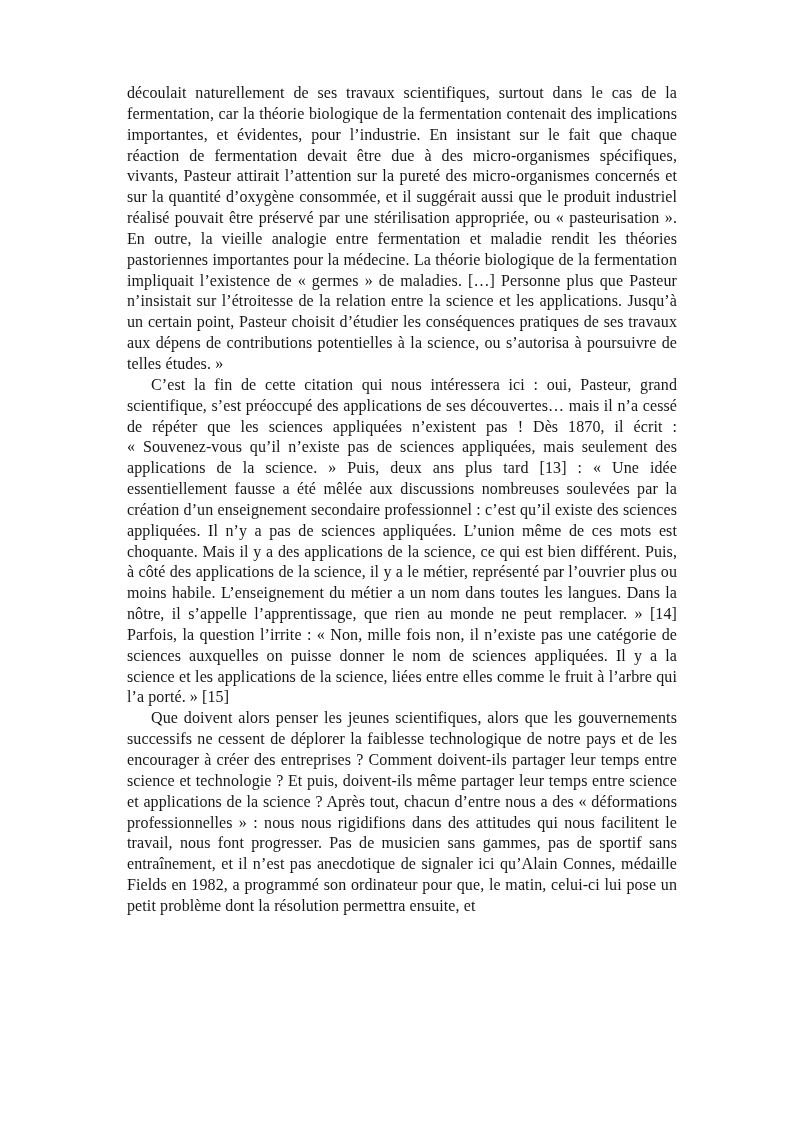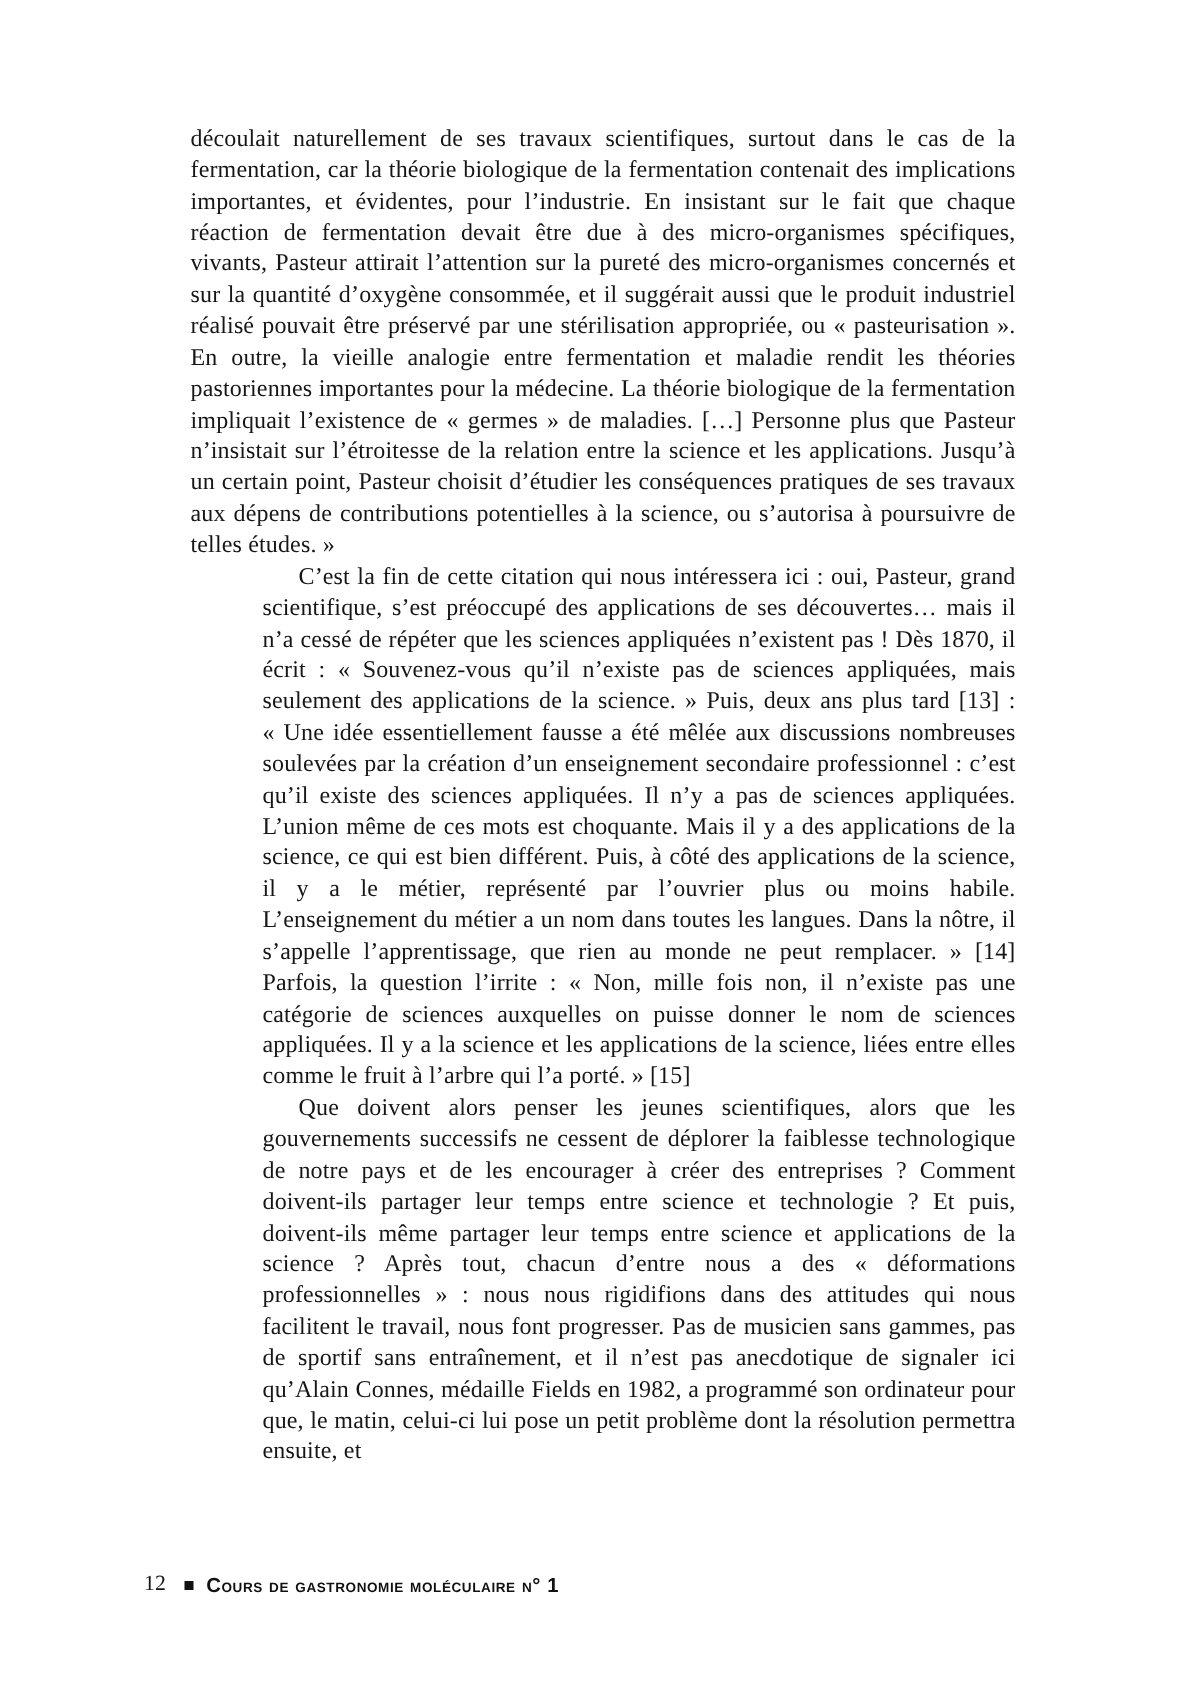--- a/index.html
+++ b/index.html
@@ -28,21 +28,20 @@
       text-align: justify;
       letter-spacing: 0.1px;
       hyphens: none;
     }
     .text-block p {
       margin: 0;
       padding: 0;
     }
     .text-block p.indent {
       text-indent: 24px;
-      margin-left: 48px;
     }
     .footer {
       position: absolute;
       left: 96px;
       top: 1048px;
       height: 16px;
       display: flex;
       align-items: center;
     }
     .page-num {
@@ -71,19 +70,14 @@
 <body>
 
 <div class="page">
 
   <main class="text-block">
     <p>découlait naturellement de ses travaux scientifiques, surtout dans le cas de la fermentation, car la théorie biologique de la fermentation contenait des implications importantes, et évidentes, pour l’industrie. En insistant sur le fait que chaque réaction de fermentation devait être due à des micro-organismes spécifiques, vivants, Pasteur attirait l’attention sur la pureté des micro-organismes concernés et sur la quantité d’oxygène consommée, et il suggérait aussi que le produit industriel réalisé pouvait être préservé par une stérilisation appropriée, ou «&nbsp;pasteurisation&nbsp;». En outre, la vieille analogie entre fermentation et maladie rendit les théories pastoriennes importantes pour la médecine. La théorie biologique de la fermentation impliquait l’existence de «&nbsp;germes&nbsp;» de maladies. […] Personne plus que Pasteur n’insistait sur l’étroitesse de la relation entre la science et les applications. Jusqu’à un certain point, Pasteur choisit d’étudier les conséquences pratiques de ses travaux aux dépens de contributions potentielles à la science, ou s’autorisa à poursuivre de telles études.&nbsp;»</p>
     <p class="indent">C’est la fin de cette citation qui nous intéressera ici&nbsp;: oui, Pasteur, grand scientifique, s’est préoccupé des applications de ses découvertes… mais il n’a cessé de répéter que les sciences appliquées n’existent pas&nbsp;! Dès 1870, il écrit&nbsp;: «&nbsp;Souvenez-vous qu’il n’existe pas de sciences appliquées, mais seulement des applications de la science.&nbsp;» Puis, deux ans plus tard [13]&nbsp;: «&nbsp;Une idée essentiellement fausse a été mêlée aux discussions nombreuses soulevées par la création d’un enseignement secondaire professionnel&nbsp;: c’est qu’il existe des sciences appliquées. Il n’y a pas de sciences appliquées. L’union même de ces mots est choquante. Mais il y a des applications de la science, ce qui est bien différent. Puis, à côté des applications de la science, il y a le métier, représenté par l’ouvrier plus ou moins habile. L’enseignement du métier a un nom dans toutes les langues. Dans la nôtre, il s’appelle l’apprentissage, que rien au monde ne peut remplacer.&nbsp;» [14] Parfois, la question l’irrite&nbsp;: «&nbsp;Non, mille fois non, il n’existe pas une catégorie de sciences auxquelles on puisse donner le nom de sciences appliquées. Il y a la science et les applications de la science, liées entre elles comme le fruit à l’arbre qui l’a porté.&nbsp;» [15]</p>
     <p class="indent">Que doivent alors penser les jeunes scientifiques, alors que les gouvernements successifs ne cessent de déplorer la faiblesse technologique de notre pays et de les encourager à créer des entreprises&nbsp;? Comment doivent-ils partager leur temps entre science et technologie&nbsp;? Et puis, doivent-ils même partager leur temps entre science et applications de la science&nbsp;? Après tout, chacun d’entre nous a des «&nbsp;déformations professionnelles&nbsp;»&nbsp;: nous nous rigidifions dans des attitudes qui nous facilitent le travail, nous font progresser. Pas de musicien sans gammes, pas de sportif sans entraînement, et il n’est pas anecdotique de signaler ici qu’Alain Connes, médaille Fields en 1982, a programmé son ordinateur pour que, le matin, celui-ci lui pose un petit problème dont la résolution permettra ensuite, et</p>
   </main>
 
-  <footer class="footer">
-    <span class="page-num">12</span>
-    <span class="sq"></span>
-    <span class="book-title">Cours de gastronomie moléculaire n° 1</span>
-  </footer>
 
 </div>
 
 </body></html>

